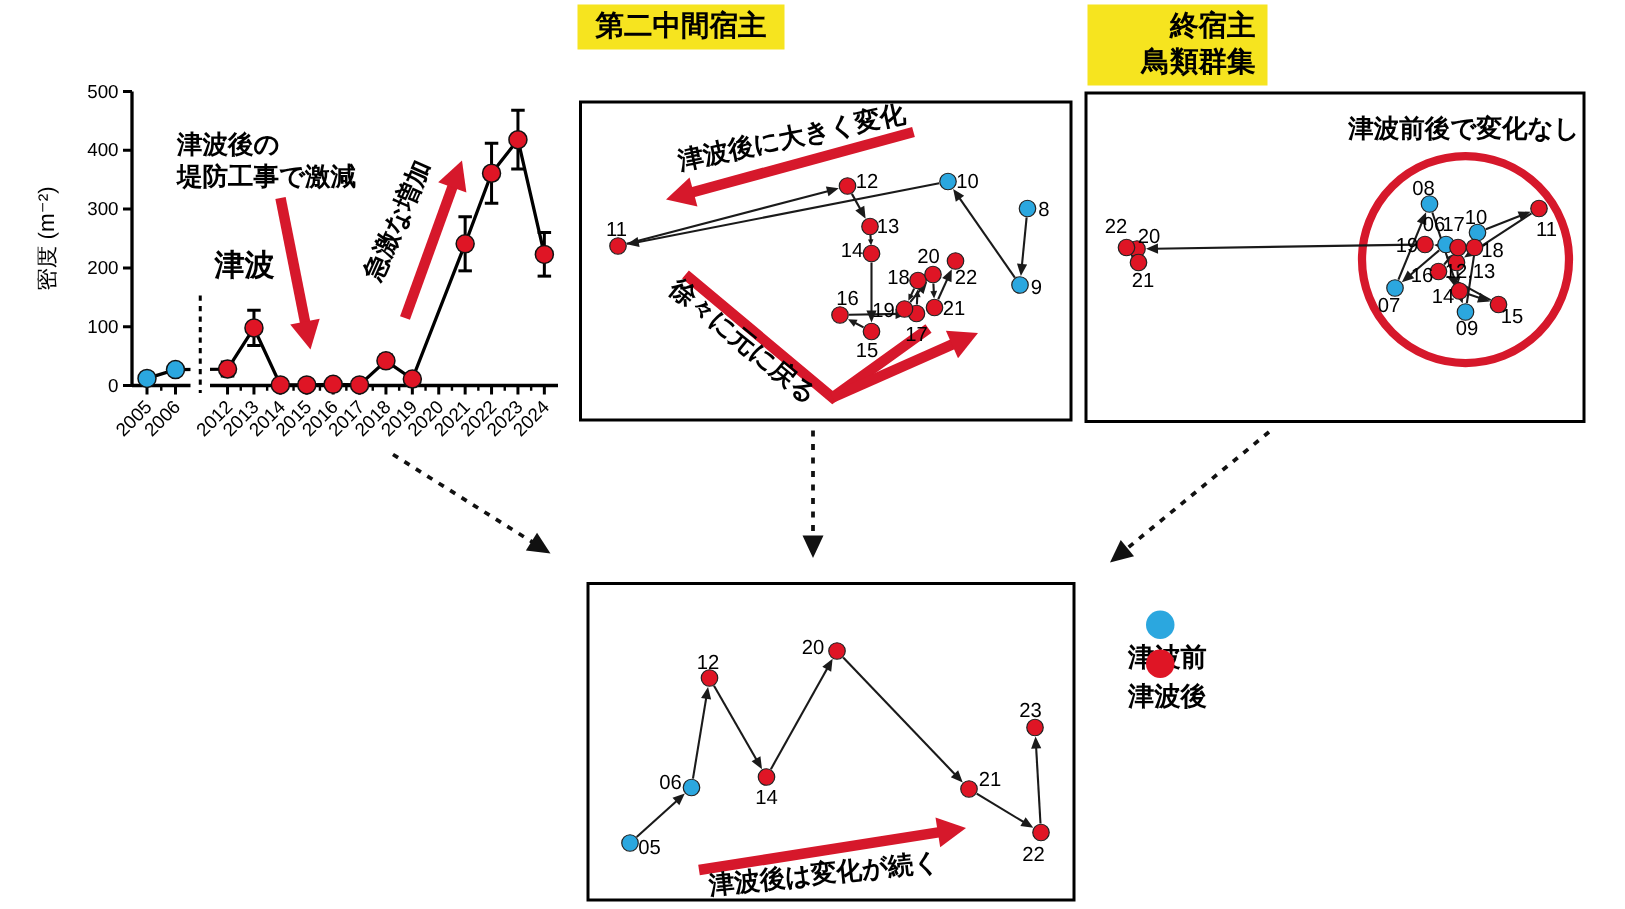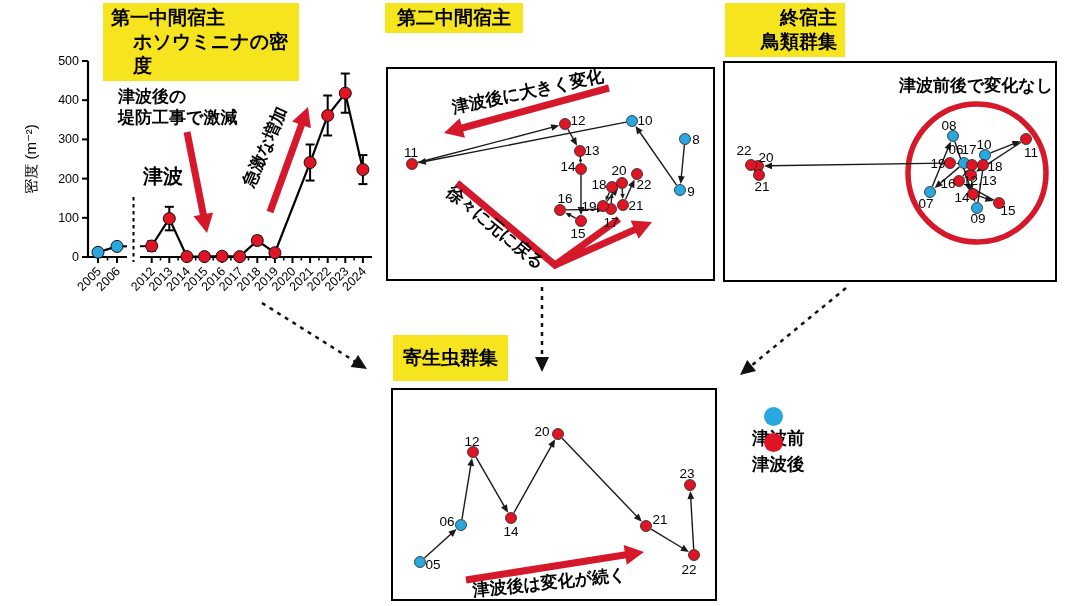--- a/index.html
+++ b/index.html
@@ -14,33 +14,26 @@
   .legend{position:absolute;left:752px;top:407px;}
   .legend-item{display:flex;align-items:center;height:26px;flex-direction:column;}
   .legend-dot{width:19px;height:19px;border-radius:50%;margin-right:10px;flex:0 0 auto;}
   .legend-label{font-size:17.5px;font-weight:bold;color:#000;}
 </style>
 </head>
 <body>
 
 <div id="figure">
 
-  <div class="ptitle" style="left:103px;top:3px;width:180px;">
-    <div class="t1">第一中間宿主</div>
-    <div class="t2">ホソウミニナの密度</div>
-  </div>
   <div class="ptitle" style="left:385px;top:3px;width:122px;text-align:center;">
     <div class="t1">第二中間宿主</div>
   </div>
   <div class="ptitle" style="left:725px;top:3px;width:104px;text-align:right;">
     <div class="t1">終宿主</div>
     <div class="t2" style="padding-left:24px;">鳥類群集</div>
-  </div>
-  <div class="ptitle single" style="left:393px;top:335px;width:95px;">
-    <div class="t1">寄生虫群集</div>
   </div>
 
   <svg id="svg-snail" class="panel" style="left:25px;top:50px;" width="375" height="248">
       <g>
         <line x1="63" y1="11" x2="63" y2="207" stroke="#000" stroke-width="2.2"></line>
         <line x1="63" y1="207" x2="347" y2="207" stroke="#000" stroke-width="2.2"></line>
         <line x1="63" y1="207" x2="57" y2="207" stroke="#000" stroke-width="2"></line>
         <text x="54" y="211" fill="#000" font-size="12.5" text-anchor="end" font-weight="400">0</text>
         <line x1="63" y1="167.8" x2="57" y2="167.8" stroke="#000" stroke-width="2"></line>
         <text x="54" y="171.8" fill="#000" font-size="12.5" text-anchor="end" font-weight="400">100</text>

